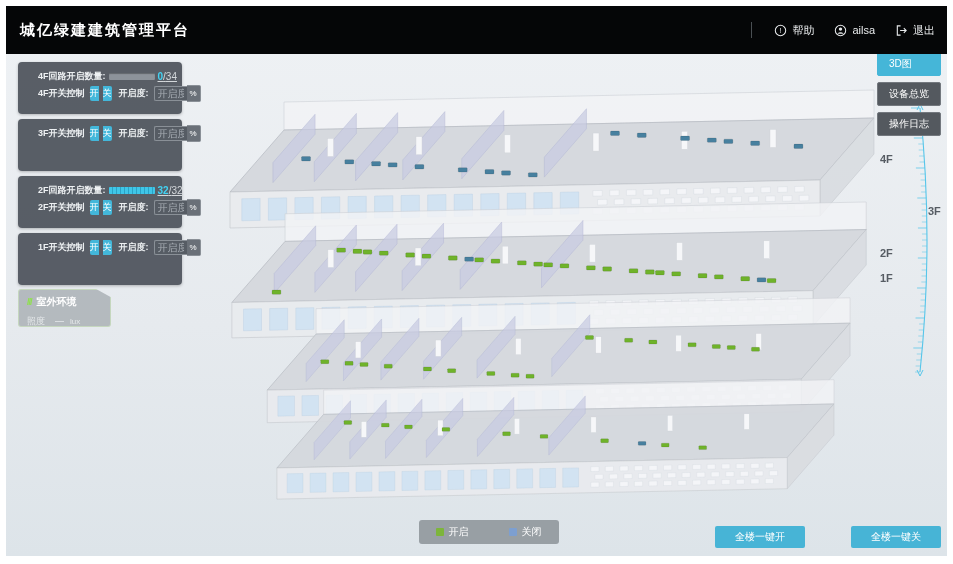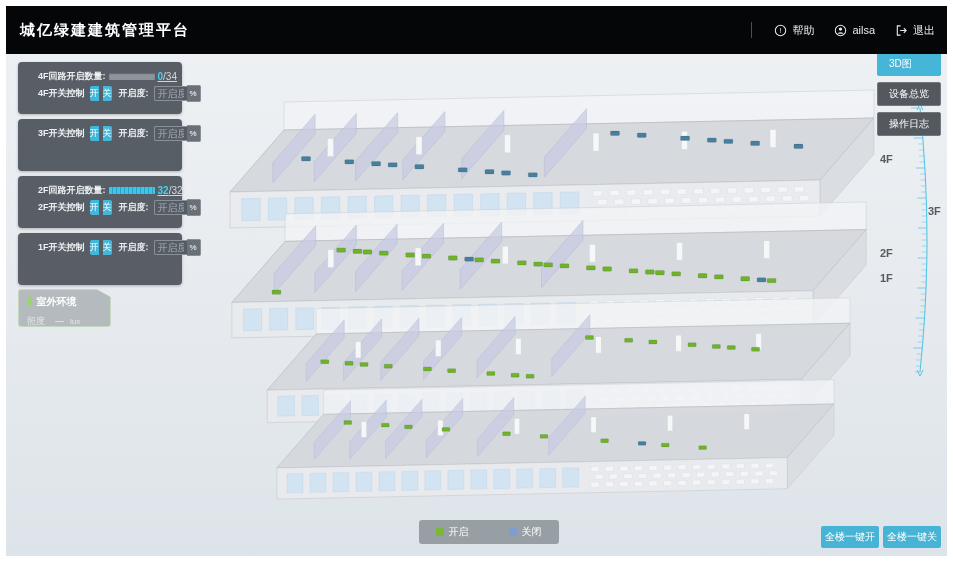--- a/index.html
+++ b/index.html
@@ -65,21 +65,21 @@
   .flabel{position:absolute;left:874px;font-size:11px;color:#565c63;font-weight:bold;text-align:center;}
   #ruler{position:absolute;left:898px;top:58px;}
   
   .legend{position:absolute;bottom:12px;left:50%;transform:translateX(calc(-50% + 12px));
           background:rgba(125,131,137,.72);border-radius:3px;padding:5px 17px;display:flex;gap:40px;
           font-size:10px;color:#fff;align-items:center;}
   .lg-item{display:flex;align-items:center;gap:5px;white-space:nowrap;}
   .lg-sw{width:8px;height:8px;border-radius:1px;display:inline-block;}
   
   .gbtns{position:absolute;bottom:8px;right:6px;display:flex;gap:4px;}
-  .gbtn{font-size:10px;color:#fff;background:#47b4d6;border-radius:2px;padding:4px 4px;cursor:pointer;white-space:nowrap;}
+  .gbtn{font-size:10px;color:#fff;background:#47b4d6;border-radius:2px;padding:4px 20px;cursor:pointer;white-space:nowrap;margin-left:42px;}
 </style>
 </head>
 <body>
 
 <div class="frame">
 
   <header class="topbar">
     <div class="app-title">城亿绿建建筑管理平台</div>
     <div class="user-area">
       <span class="vdiv"></span>

